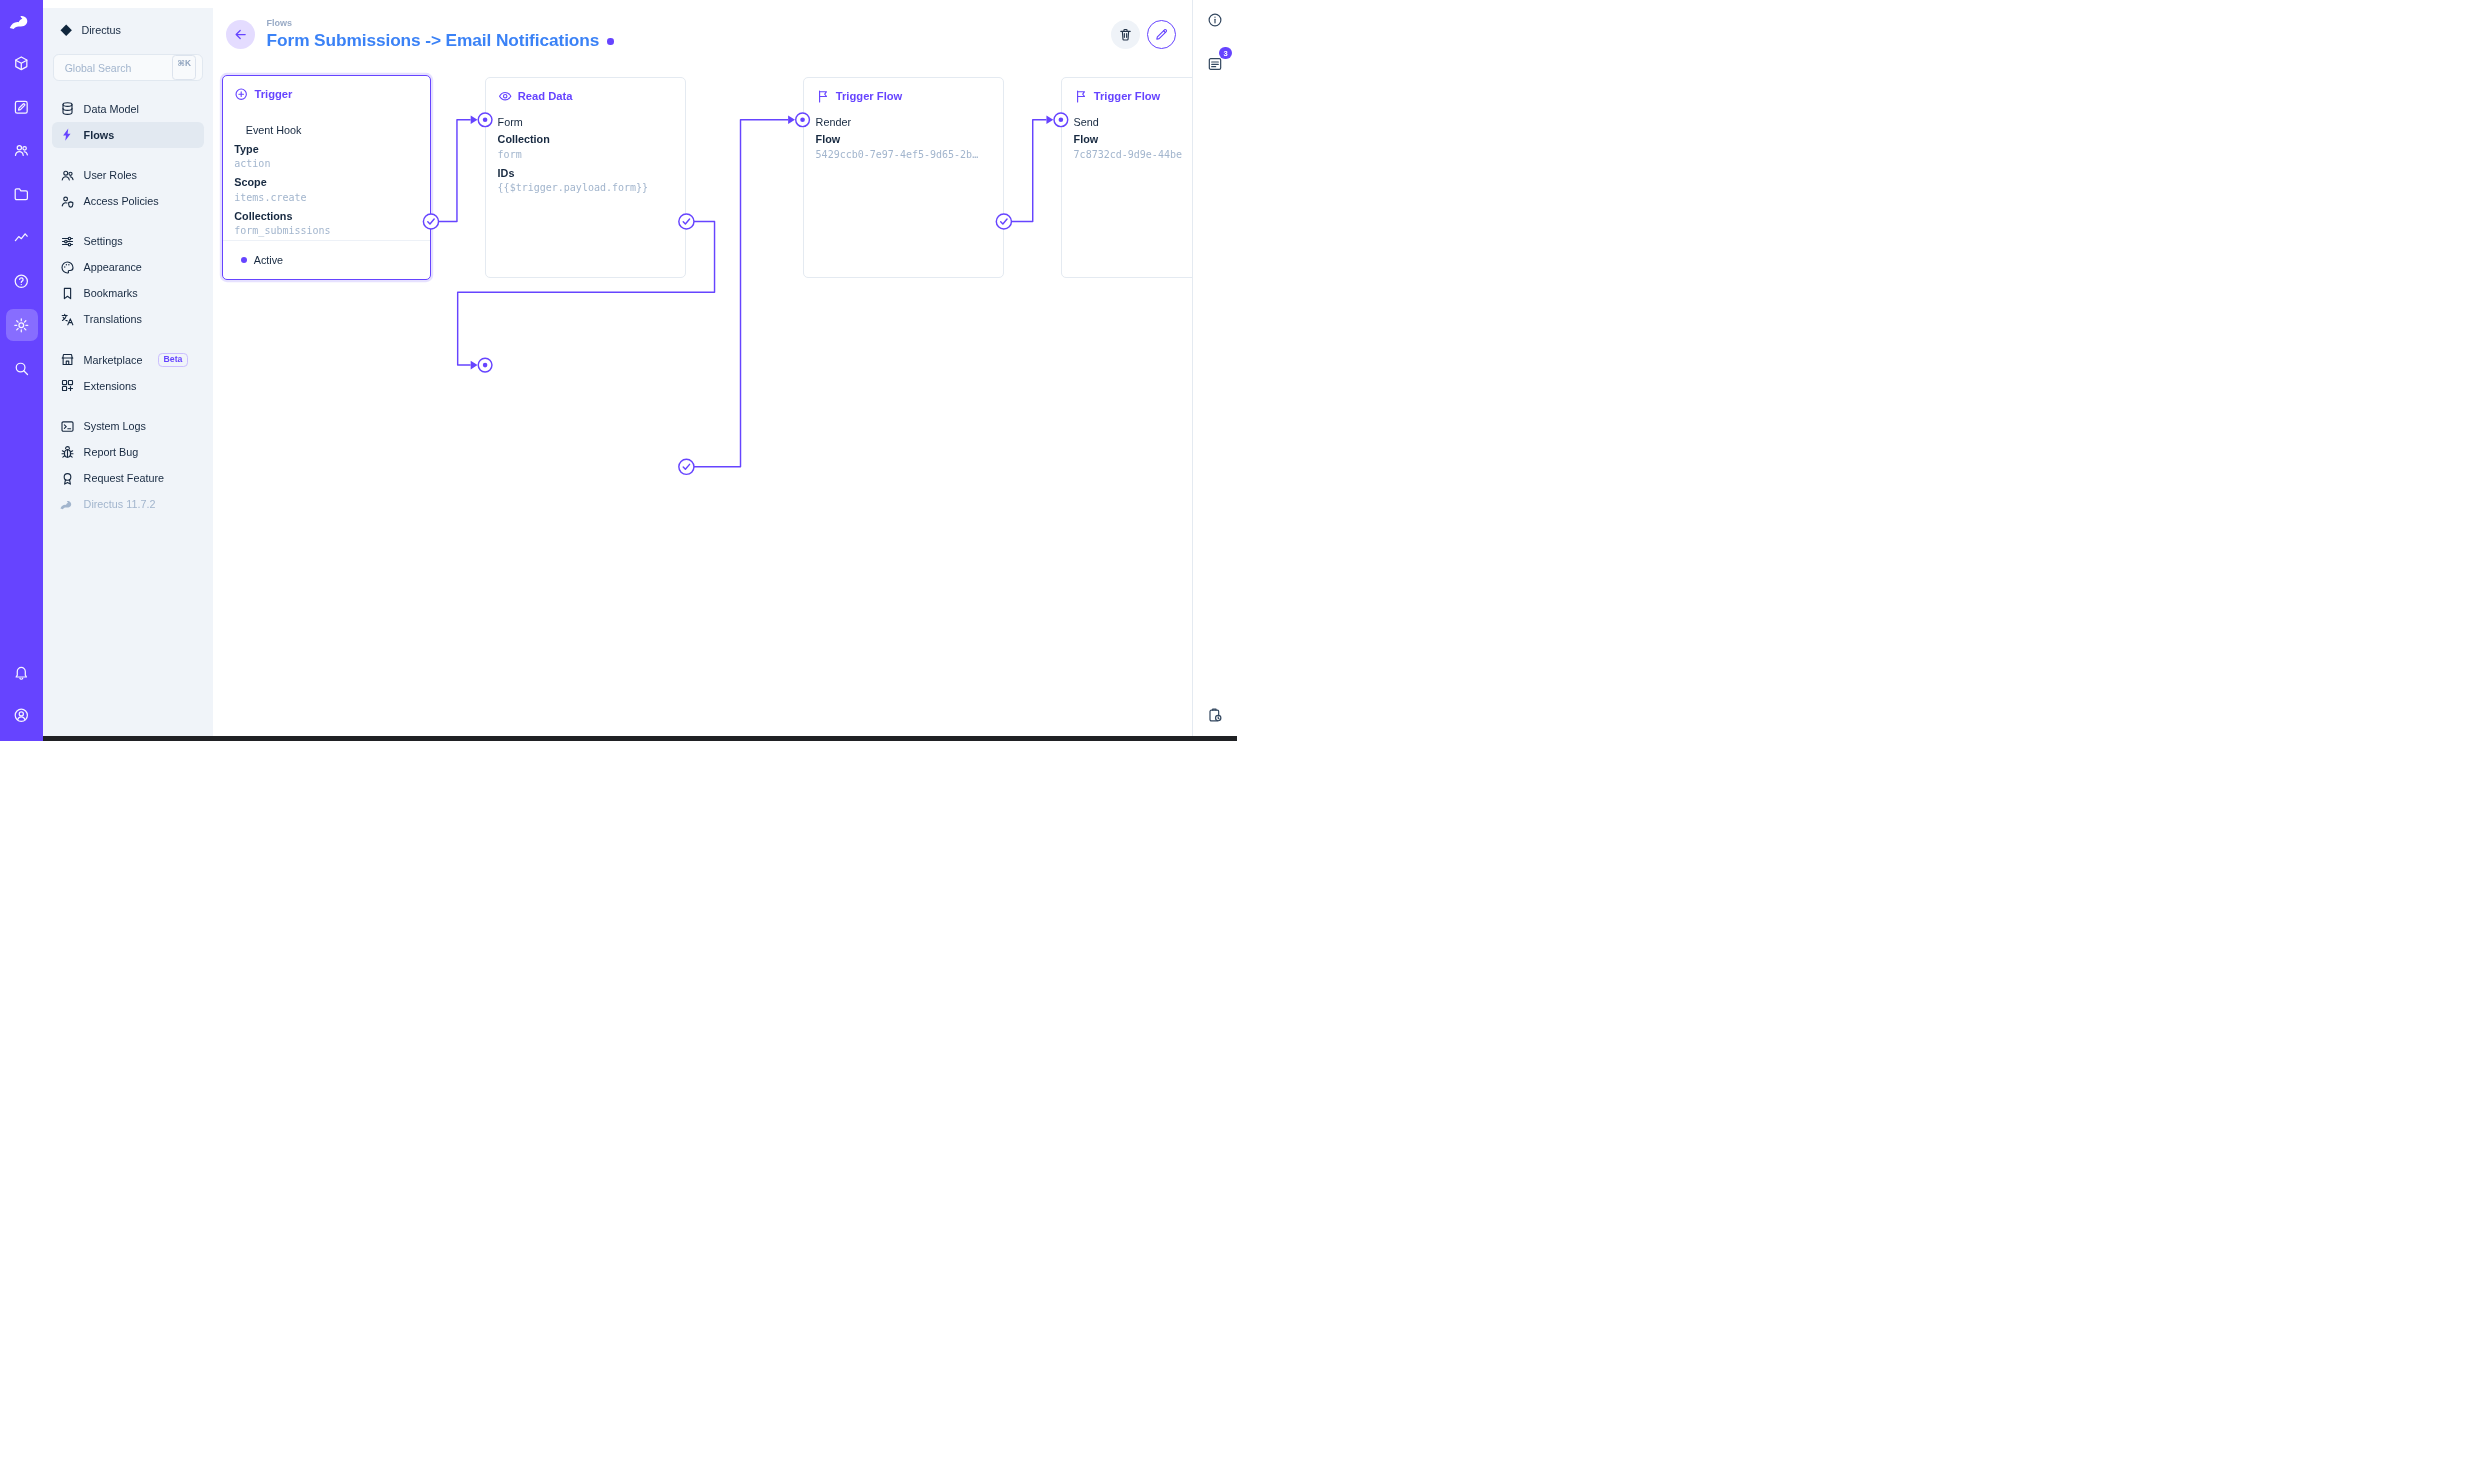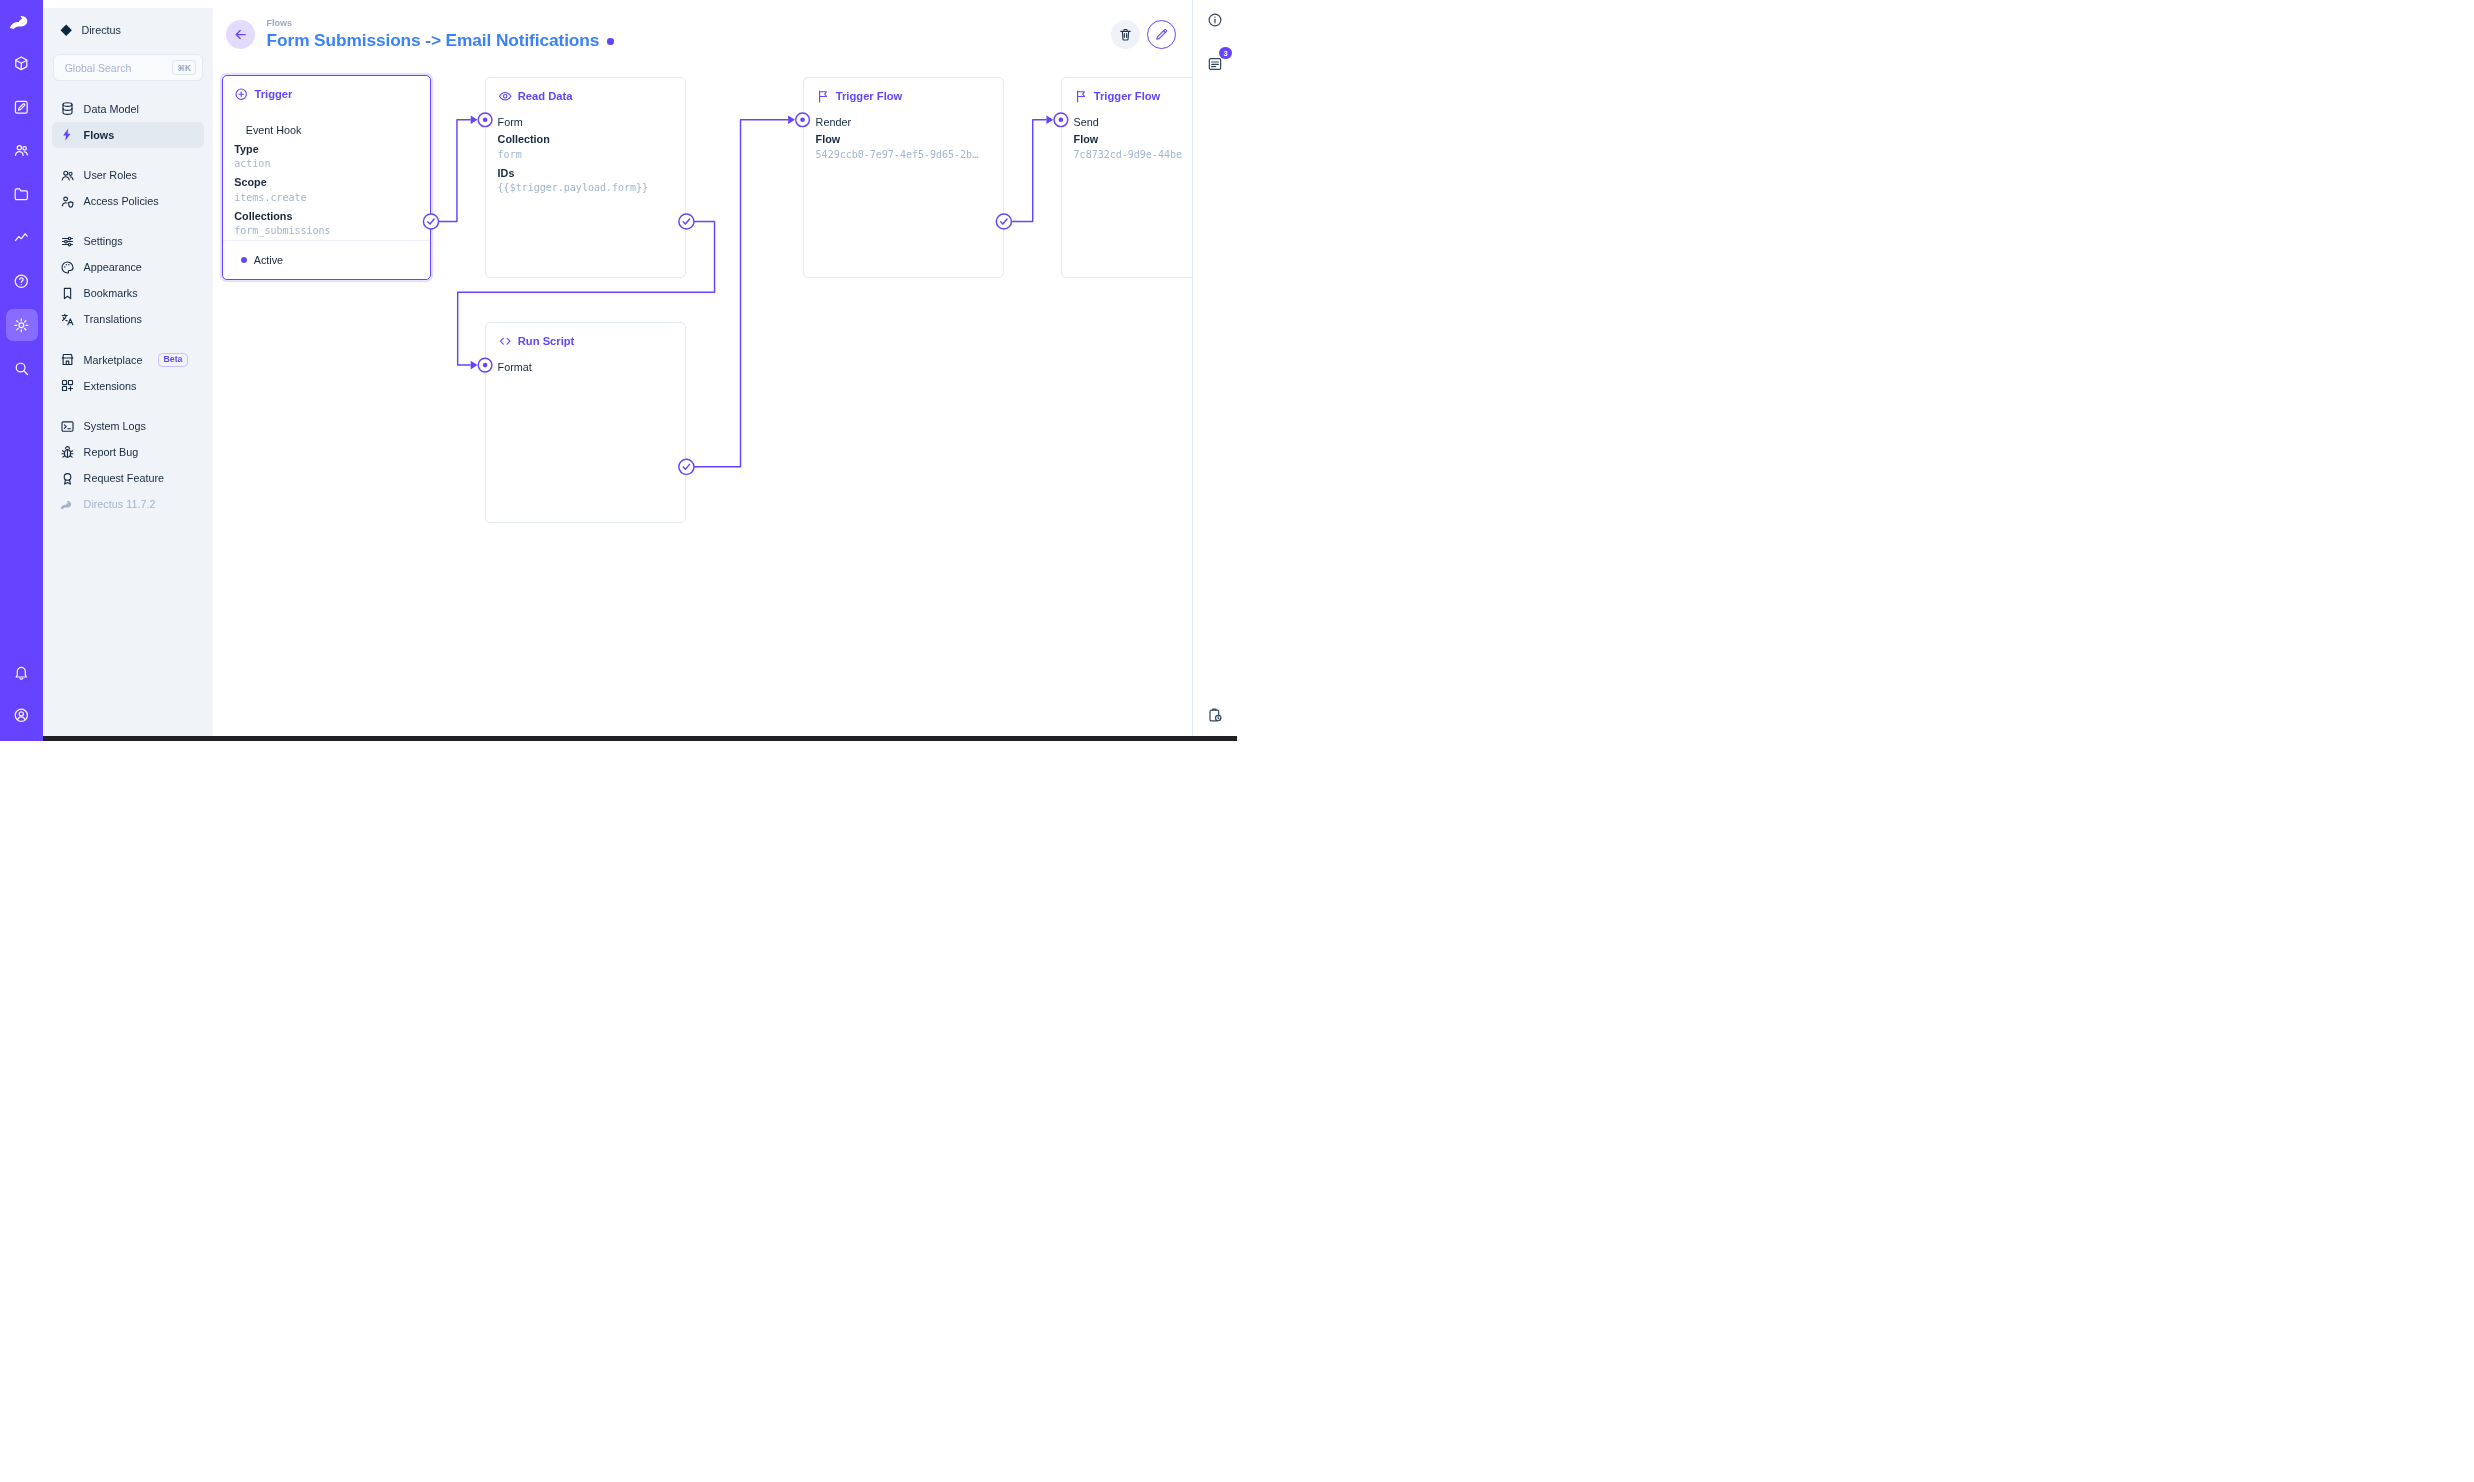--- a/index.html
+++ b/index.html
@@ -27,21 +27,21 @@
   .module-logo{width:43px;height:43px;display:grid;place-items:center;}
   .mods{display:flex;flex-direction:column;align-items:center;gap:11.6px;margin-top:4.3px;}
   .mod{width:32px;height:32px;border-radius:7.2px;display:grid;place-items:center;color:#fff;background:transparent;border:0;cursor:pointer;padding:0;}
   .mod svg{width:16.6px;height:16.6px;opacity:.94;}
   .mod.active{background:rgba(255,255,255,.22);}
   .mod-bottom{margin-top:auto;display:flex;flex-direction:column;align-items:center;gap:11.6px;padding-bottom:9.4px;}
 
   
   .sidebar{position:absolute;left:43px;top:8px;bottom:0;width:170px;background:var(--sidebar-bg);z-index:20;}
   .project{height:39px;display:flex;align-items:center;gap:8px;padding:5.8px 10px 0 16px;font-size:10.8px;font-weight:500;color:var(--ink);}
-  .search-box{margin:7.2px 10px 2.9px;height:27px;border:1.4px solid #E1E8F0;background:rgba(255,255,255,.55);border-radius:5.8px;display:flex;align-items:center;padding:0 5.8px 0 8.7px;gap:5.8px;}
+  .search-box{margin:7.2px 10px 2.9px;height:27px;border:1.4px solid #E1E8F0;background:rgba(255,255,255,.55);border-radius:5.8px;display:flex;padding:0 5.8px 0 8.7px;gap:5.8px;}
   .search-box input{border:0;background:none;outline:none;flex:1;min-width:0;font-size:10.5px;color:var(--ink);font-family:inherit;}
   .search-box input::placeholder{color:var(--muted);}
   .kbd{font-size:8.3px;color:#8FA3BE;border:1.1px solid #DCE3ED;border-radius:3.6px;padding:1.4px 4.3px;font-weight:600;}
   .side-nav{padding:11.6px 9.4px 0;}
   .nav-group{margin-bottom:14.4px;}
   .nav-item{height:26px;display:flex;align-items:center;gap:8px;padding:0 7.2px;border-radius:5.8px;font-size:10.8px;font-weight:500;color:var(--ink);cursor:pointer;}
   .nav-ic{width:16px;height:16px;display:grid;place-items:center;color:var(--ink);flex:none;}
   .nav-ic svg{width:15px;height:15px;}
   .nav-item.active{background:#E2E9F1;font-weight:700;}
   .nav-item.active .nav-ic{color:var(--purple);}
@@ -373,29 +373,20 @@
           </svg>
         <span>Read Data</span>
       </div>
       <div class="p-input">Form</div>
       <div class="p-label tight">Collection</div>
       <div class="p-mono">form</div>
       <div class="p-label">IDs</div>
       <div class="p-mono">{{$trigger.payload.form}}</div>
     </section>
 
-    <section class="panel" id="panel-run-script">
-      <div class="panel-head">
-        <svg class="ic" viewBox="0 0 24 24" style="stroke-width:1.9">
-            <path d="M8.8 7.2 4 12l4.8 4.8M15.2 7.2 20 12l-4.8 4.8"></path>
-          </svg>
-        <span>Run Script</span>
-      </div>
-      <div class="p-input">Format</div>
-    </section>
 
     <section class="panel" id="panel-tf-render">
       <div class="panel-head">
         <svg class="ic" viewBox="0 0 24 24" style="stroke-width:1.9">
             <path d="M6 21.5v-18"></path>
             <path d="M6 4.5h11.5L14.6 8.5l2.9 4H6"></path>
           </svg>
         <span>Trigger Flow</span>
       </div>
       <div class="p-input">Render</div>

